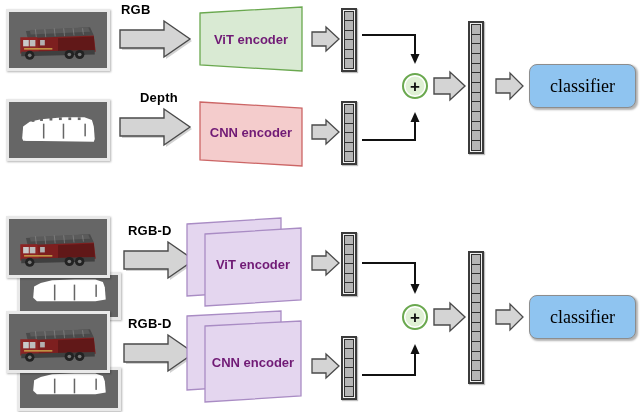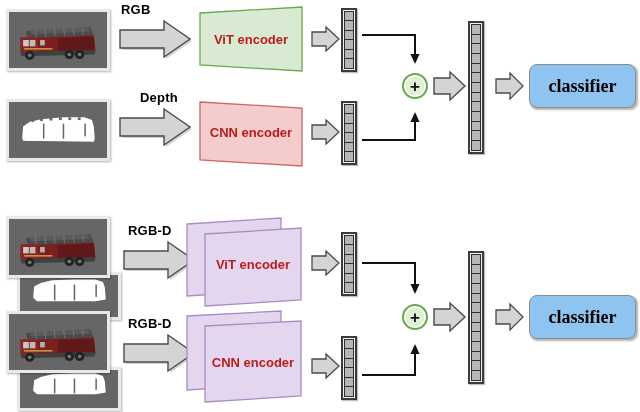--- a/index.html
+++ b/index.html
@@ -31,21 +31,21 @@
 
   
   .arrow{position:absolute;}
   .arrow svg{display:block;overflow:visible;}
 
   
   .encoder{position:absolute;}
   .encoder svg{display:block;overflow:visible;}
   .enc-text{
     position:absolute;
-    font-weight:bold;color:#b91c1c;white-space:nowrap;
+    font-weight:bold;color:#701a75;white-space:nowrap;
     display:flex;align-items:center;justify-content:center;
     pointer-events:none;
   }
 
   
   .vec{
     position:absolute;
     background:#f0f0f0;
     border:2px solid #3b3b3b;
     box-sizing:border-box;
@@ -80,21 +80,21 @@
 
   
   .classifier{
     position:absolute;
     background:#8fc4f0;
     border:1px solid #8d8d8d;
     border-radius:8px;
     box-shadow:1.5px 1.5px 2px rgba(0,0,0,.30);
     display:flex;align-items:center;justify-content:center;
     font-family:"Liberation Serif","DejaVu Serif",serif;
-    font-weight:bold;color:#000;
+    font-weight:normal;color:#000;
   }
 </style>
 </head>
 <body>
 
 <div class="stage">
 
   <div class="thumb" style="left:6px;top:9px;width:104px;height:62px;">
     <svg viewBox="0 0 104 62" preserveAspectRatio="none">
       <rect x="0" y="0" width="104" height="62" fill="#666666"></rect>

